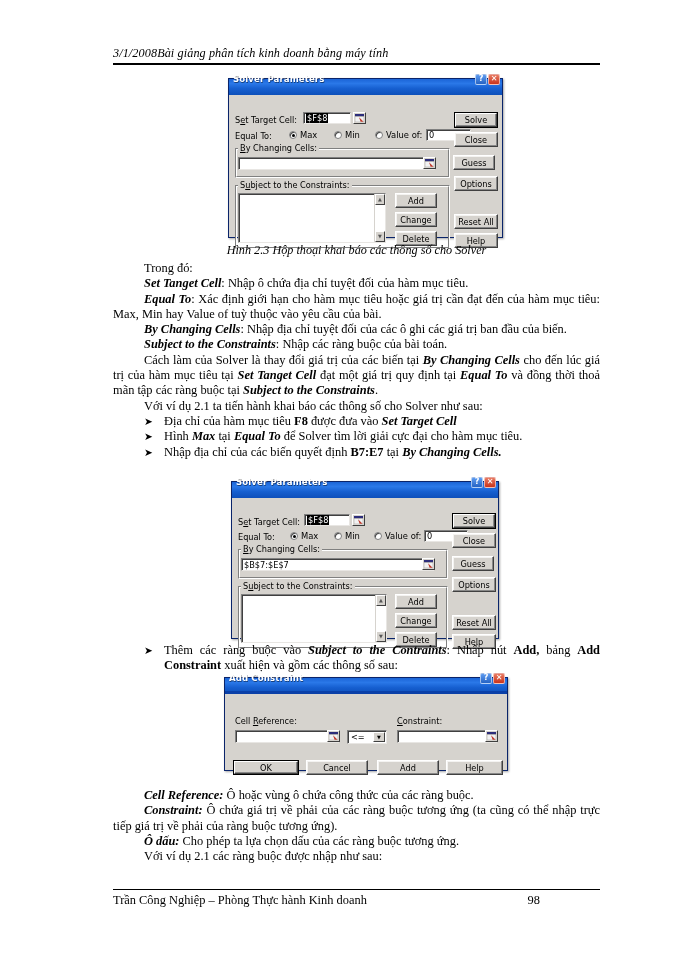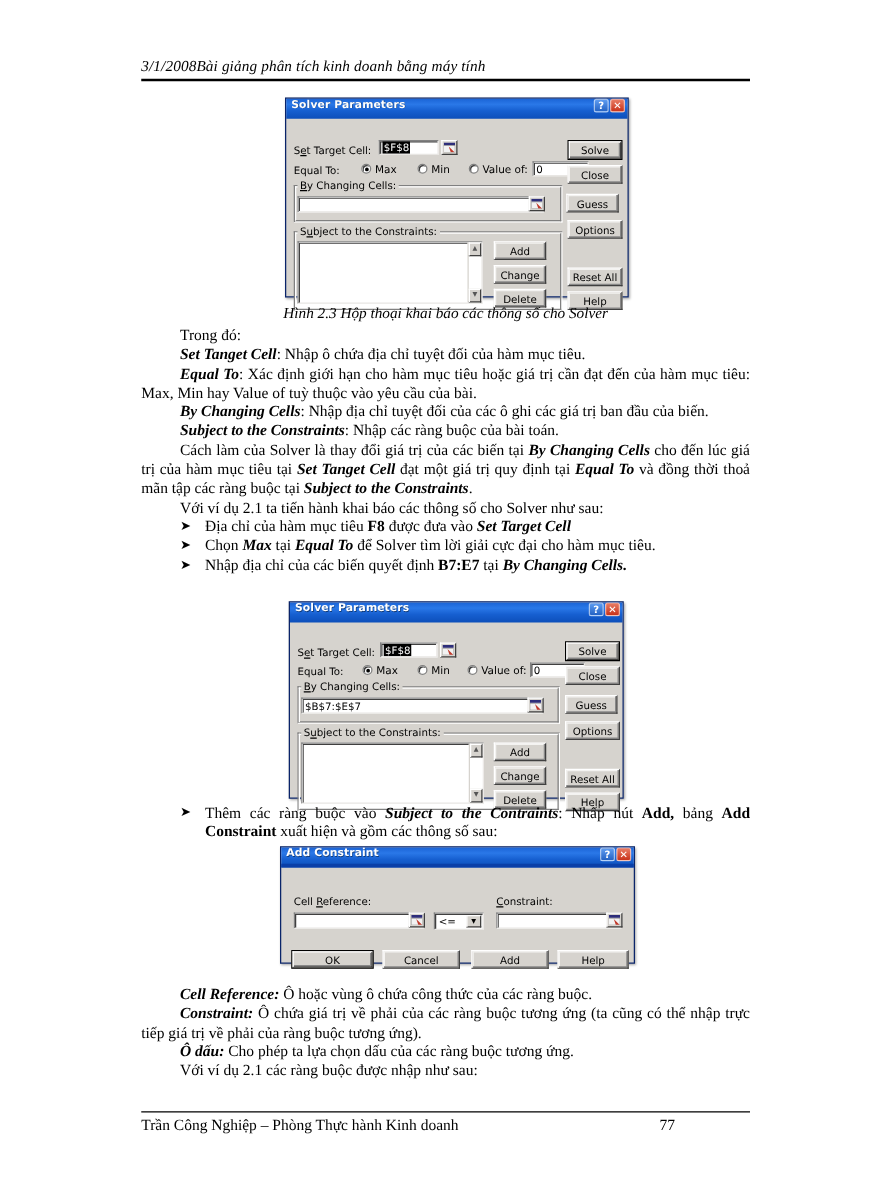--- a/index.html
+++ b/index.html
@@ -51,21 +51,21 @@
     background:#d6d3ce;
     border:1px solid #0a246a;
     font-family:"DejaVu Sans", sans-serif;
     font-size:8.4px;
     color:#000;
     box-shadow:1px 1px 2px rgba(0,0,0,.35);
   }
   .dlg-tb {
     height:15px;
     background:linear-gradient(to bottom,#1b64d6 0%,#2a78e8 28%,#165fd0 60%,#0d4fba 100%);
-    display:flex; align-items:flex-start; justify-content:space-between;
+    display:flex; align-items:center; justify-content:space-between;
     padding:0 2px 16px 4px;
   }
   .dlg-title {
     color:#fff; font-weight:bold; font-size:8.6px;
     font-family:"DejaVu Sans", sans-serif;
     text-shadow:0.5px 0.5px 0 rgba(0,0,0,.45);
     white-space:nowrap; letter-spacing:0.1px;
   }
   .tb-btns { display:flex; gap:1px; }
   .tb-btn {
@@ -310,21 +310,21 @@
 
     <div class="bullet-row">
       <span class="bullet-gl">➤</span>
       <span class="bullet-tx">
         <span>Địa chỉ của hàm mục tiêu </span><b class="bb">F8</b><span> được đưa vào </span><b class="bi">Set Target Cell</b><span></span>
       </span>
     </div>
     <div class="bullet-row">
       <span class="bullet-gl">➤</span>
       <span class="bullet-tx">
-        <span>Chọn </span><b class="bi">Max</b><span> tại </span><b class="bi">Equal To</b><span> để Solver tìm lời giải cực đại cho hàm mục tiêu.</span>
+        <span>Hình </span><b class="bi">Max</b><span> tại </span><b class="bi">Equal To</b><span> để Solver tìm lời giải cực đại cho hàm mục tiêu.</span>
       </span>
     </div>
     <div class="bullet-row">
       <span class="bullet-gl">➤</span>
       <span class="bullet-tx">
         <span>Nhập địa chỉ của các biến quyết định </span><b class="bb">B7:E7</b><span> tại </span><b class="bi">By Changing Cells.</b><span></span>
       </span>
     </div>
   </div>
 
@@ -502,17 +502,17 @@
     <p class="ind">
       <b class="bi">Ô dấu:</b><span> Cho phép ta lựa chọn dấu của các ràng buộc tương ứng.</span>
     </p>
     <p class="ind">Với ví dụ 2.1 các ràng buộc được nhập như sau:</p>
   </div>
 
   <div class="ftr">
     <div class="ftr-rule"></div>
     <div class="ftr-row">
       <span class="ftr-left">Trần Công Nghiệp – Phòng Thực hành Kinh doanh</span>
-      <span class="ftr-right">77</span>
+      <span class="ftr-right">98</span>
     </div>
   </div>
 
 </div>
 
 </body></html>

